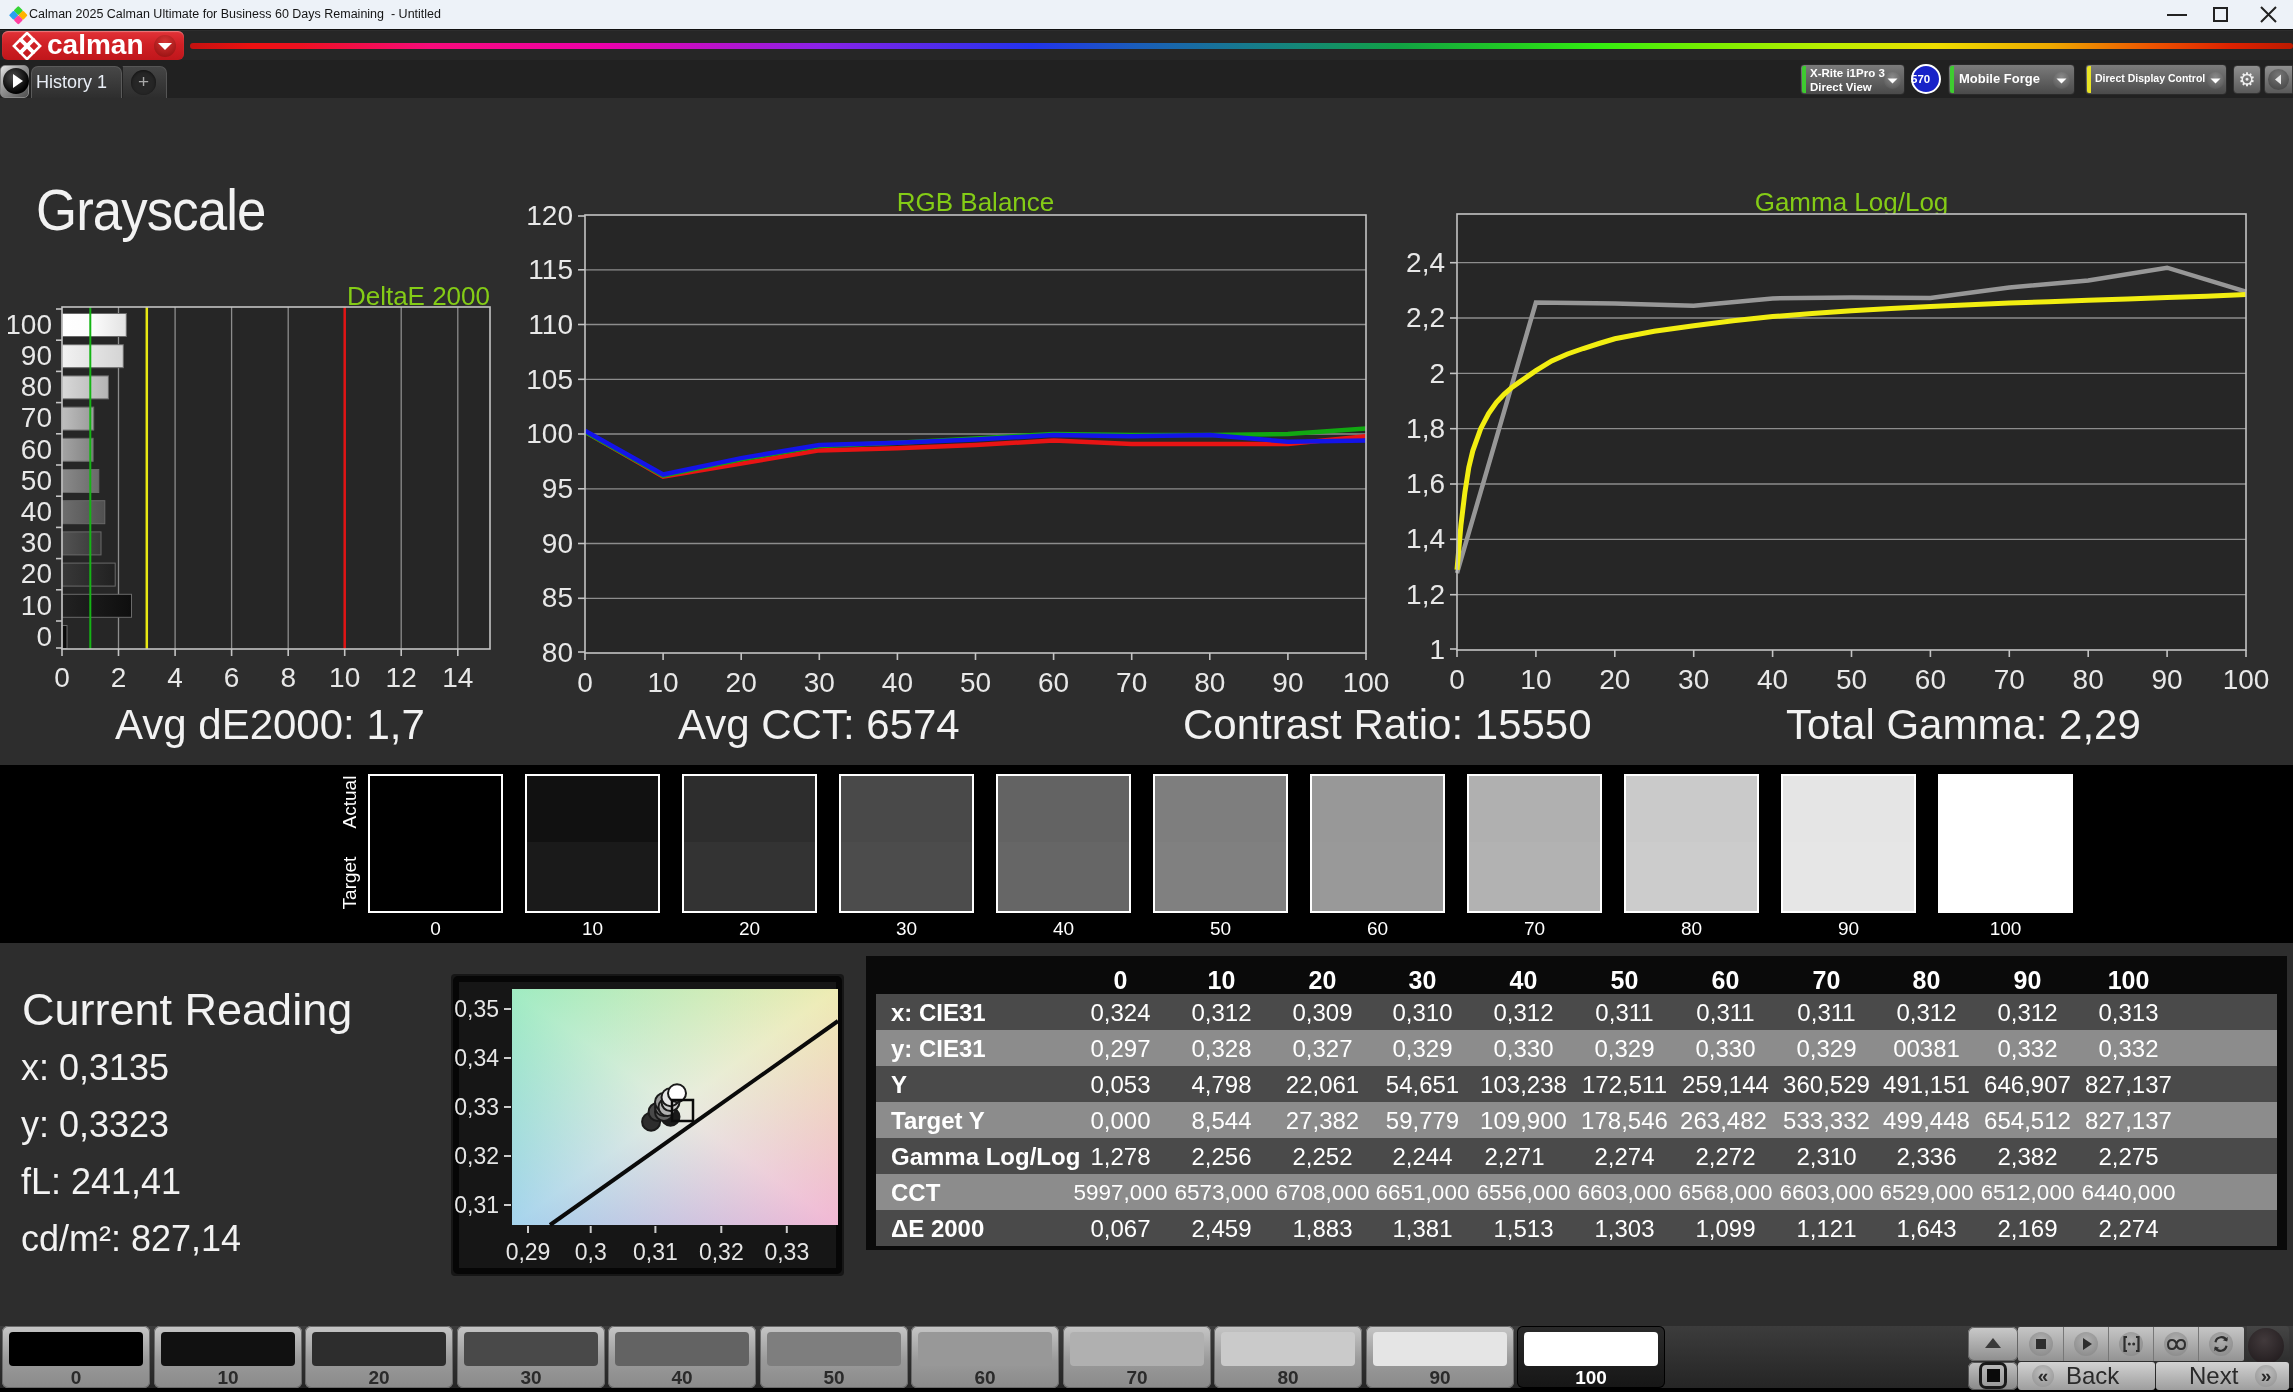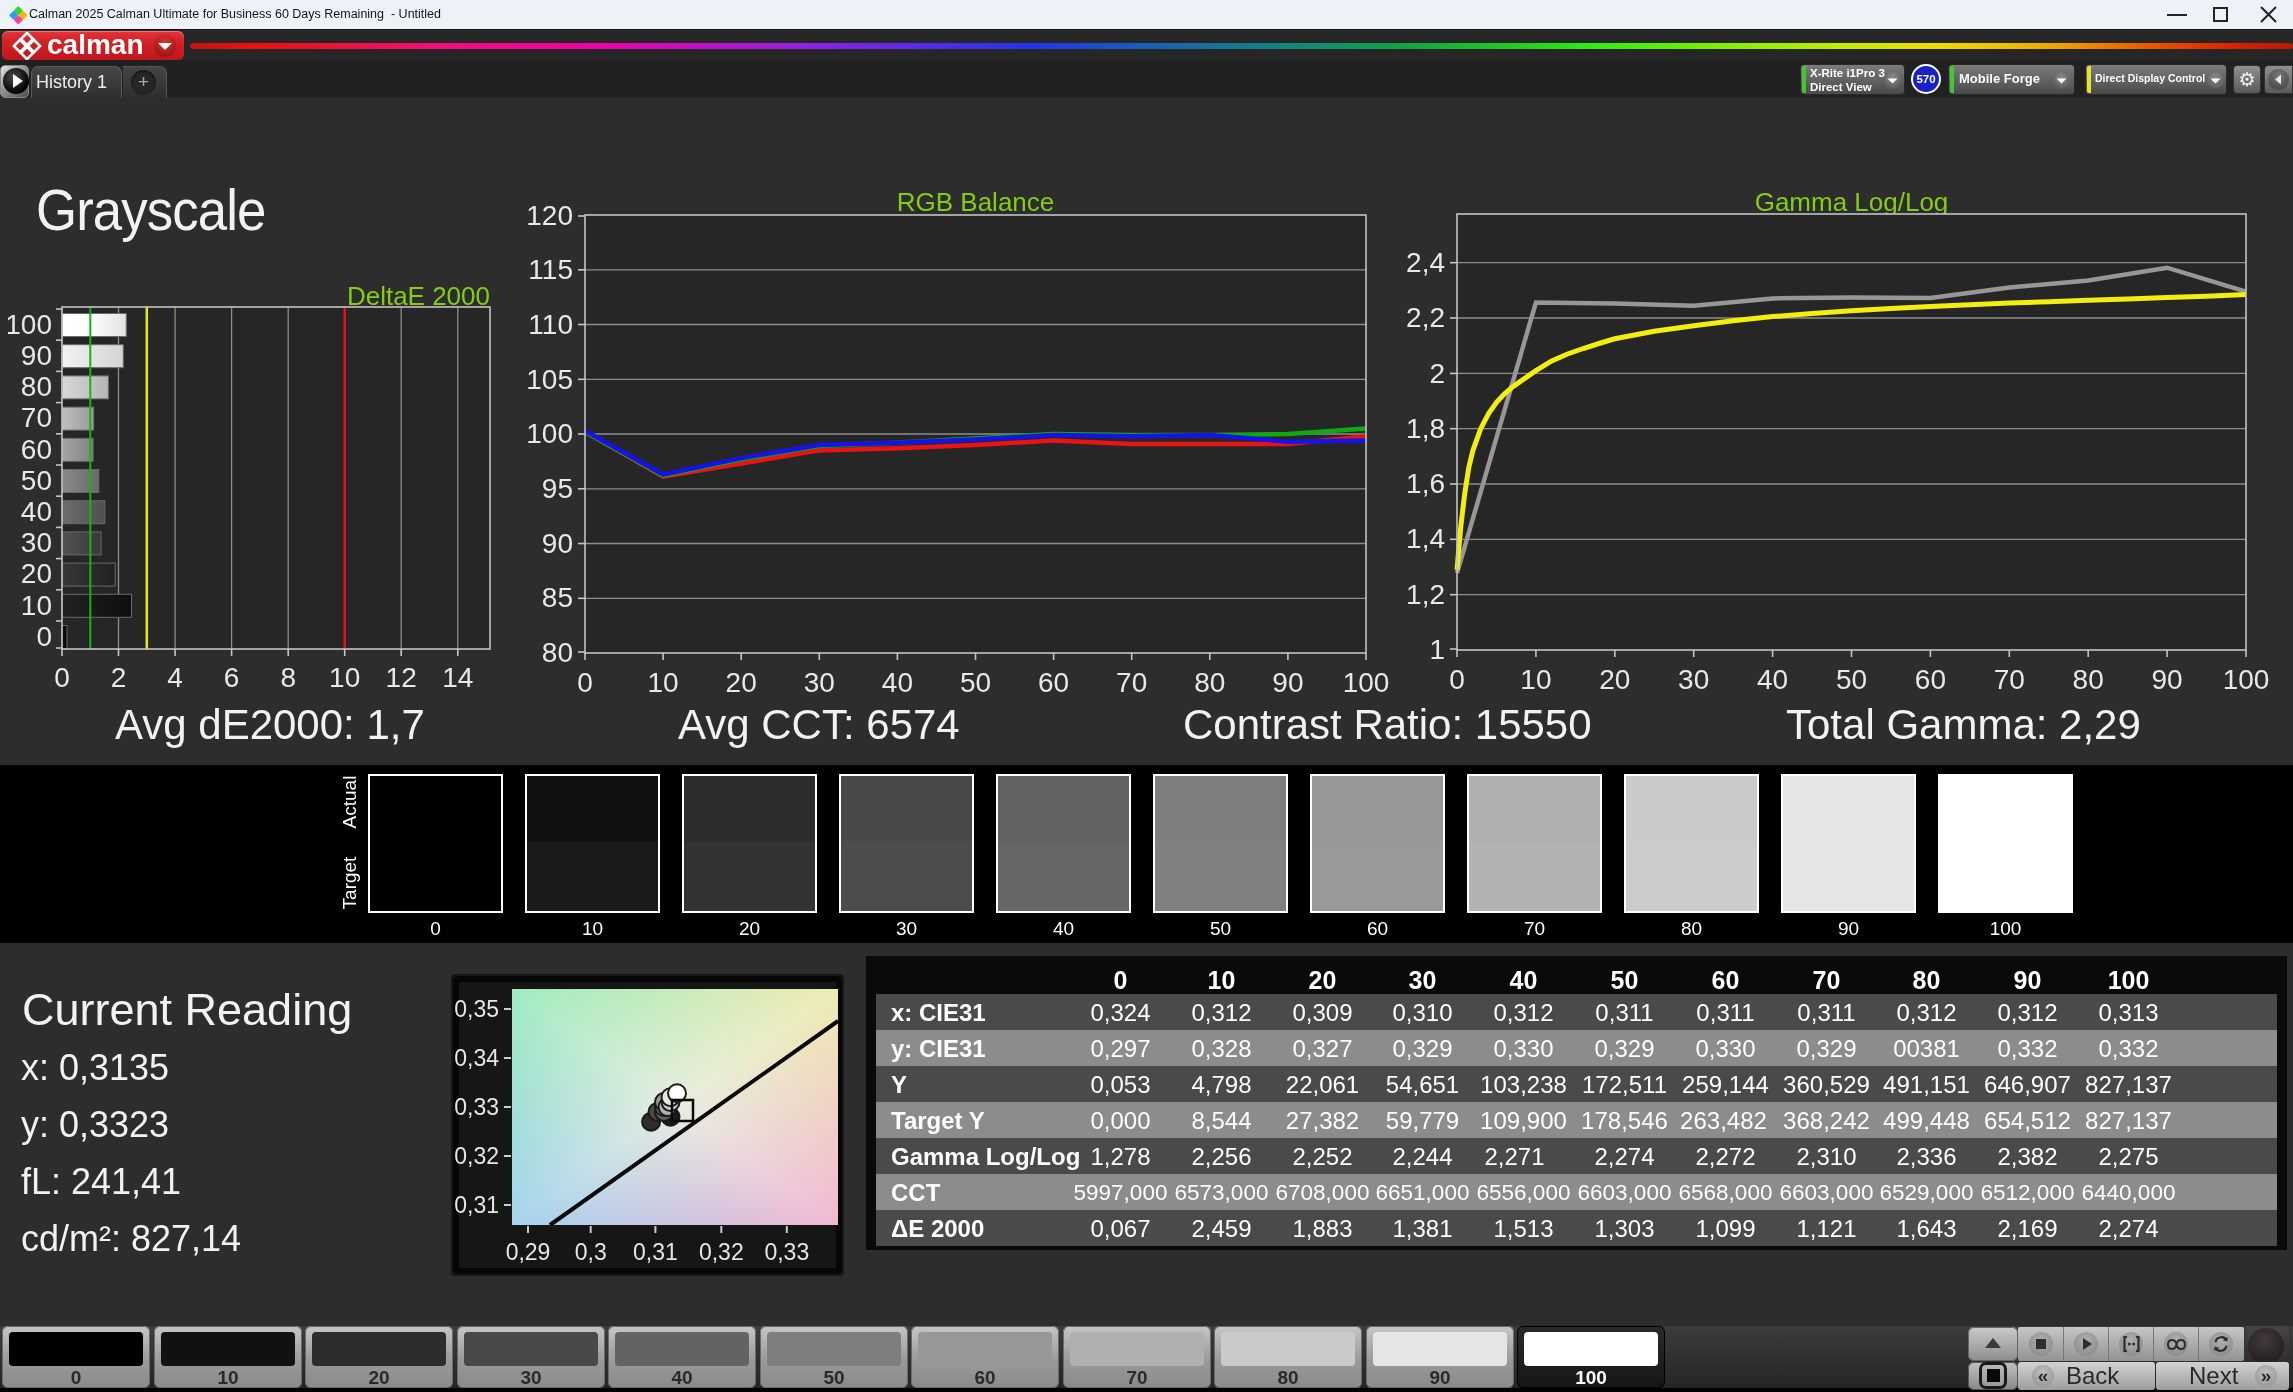--- a/index.html
+++ b/index.html
@@ -83,21 +83,21 @@
 
 <div class="abs" style="left:1800px;top:64px;width:105px;height:31px;border-radius:4px;background:linear-gradient(#7b7b7b,#4a4a4a);border:1px solid #2a2a2a">
  <div style="position:absolute;left:1px;top:1px;width:4px;height:27px;background:#3ecb30;border-radius:2px 0 0 2px"></div>
  <div style="position:absolute;left:9px;top:2px;font-size:11.5px;font-weight:700;color:#fff;line-height:13.5px;white-space:nowrap">X-Rite i1Pro 3<br>Direct View</div>
  <div style="position:absolute;right:3px;top:7px;width:17px;height:17px;border-radius:50%;background:radial-gradient(circle at 50% 30%,#8a8a8a,#4f4f4f)"></div>
  <svg style="position:absolute;right:6px;top:13px" width="11" height="6" viewBox="0 0 11 6">
       <path d="M0.5 0.5 L5.5 5.5 L10.5 0.5 Z" fill="#fff"></path>
     </svg>
 </div>
 <div class="abs" style="left:1911px;top:64px;width:30px;height:30px;border-radius:50%;background:#1822c8;border:2px solid #fff"></div>
-<div class="abs" style="left:1911px;top:73px;width:30px;text-align:center;font-size:11.5px;font-weight:700;color:#fff">570</div>
+<div class="abs" style="left:1911px;top:73px;width:30px;text-align:left;font-size:11.5px;font-weight:700;color:#fff">570</div>
 <div class="abs" style="left:1948px;top:64px;width:127px;height:31px;border-radius:4px;background:linear-gradient(#7b7b7b,#4a4a4a);border:1px solid #2a2a2a">
  <div style="position:absolute;left:1px;top:1px;width:4px;height:27px;background:#3ecb30;border-radius:2px 0 0 2px"></div>
  <div style="position:absolute;left:10px;top:6px;font-size:13px;font-weight:700;color:#fff">Mobile Forge</div>
  <div style="position:absolute;right:4px;top:7px;width:17px;height:17px;border-radius:50%;background:radial-gradient(circle at 50% 30%,#8a8a8a,#4f4f4f)"></div>
  <svg style="position:absolute;right:7px;top:13px" width="11" height="6" viewBox="0 0 11 6">
       <path d="M0.5 0.5 L5.5 5.5 L10.5 0.5 Z" fill="#fff"></path>
     </svg>
 </div>
 <div class="abs" style="left:2085px;top:64px;width:142px;height:31px;border-radius:4px;background:linear-gradient(#7b7b7b,#4a4a4a);border:1px solid #2a2a2a">
  <div style="position:absolute;left:1px;top:1px;width:4px;height:27px;background:#e8e424;border-radius:2px 0 0 2px"></div>
@@ -560,21 +560,21 @@
     </div>
 <div class="trow" style="top:146px;background:#8c8c8c">
       <div class="tlab">Target Y</div>
       <div class="tc" style="left:194px">0,000</div>
       <div class="tc" style="left:295px">8,544</div>
       <div class="tc" style="left:396px">27,382</div>
       <div class="tc" style="left:496px">59,779</div>
       <div class="tc" style="left:597px">109,900</div>
       <div class="tc" style="left:698px">178,546</div>
       <div class="tc" style="left:797px">263,482</div>
-      <div class="tc" style="left:900px">368,242</div>
+      <div class="tc" style="left:900px">533,332</div>
       <div class="tc" style="left:1000px">499,448</div>
       <div class="tc" style="left:1101px">654,512</div>
       <div class="tc" style="left:1202px">827,137</div>
     </div>
 <div class="trow" style="top:182px;background:#4a4a4a">
       <div class="tlab">Gamma Log/Log</div>
       <div class="tc" style="left:194px">1,278</div>
       <div class="tc" style="left:295px">2,256</div>
       <div class="tc" style="left:396px">2,252</div>
       <div class="tc" style="left:496px">2,244</div>

